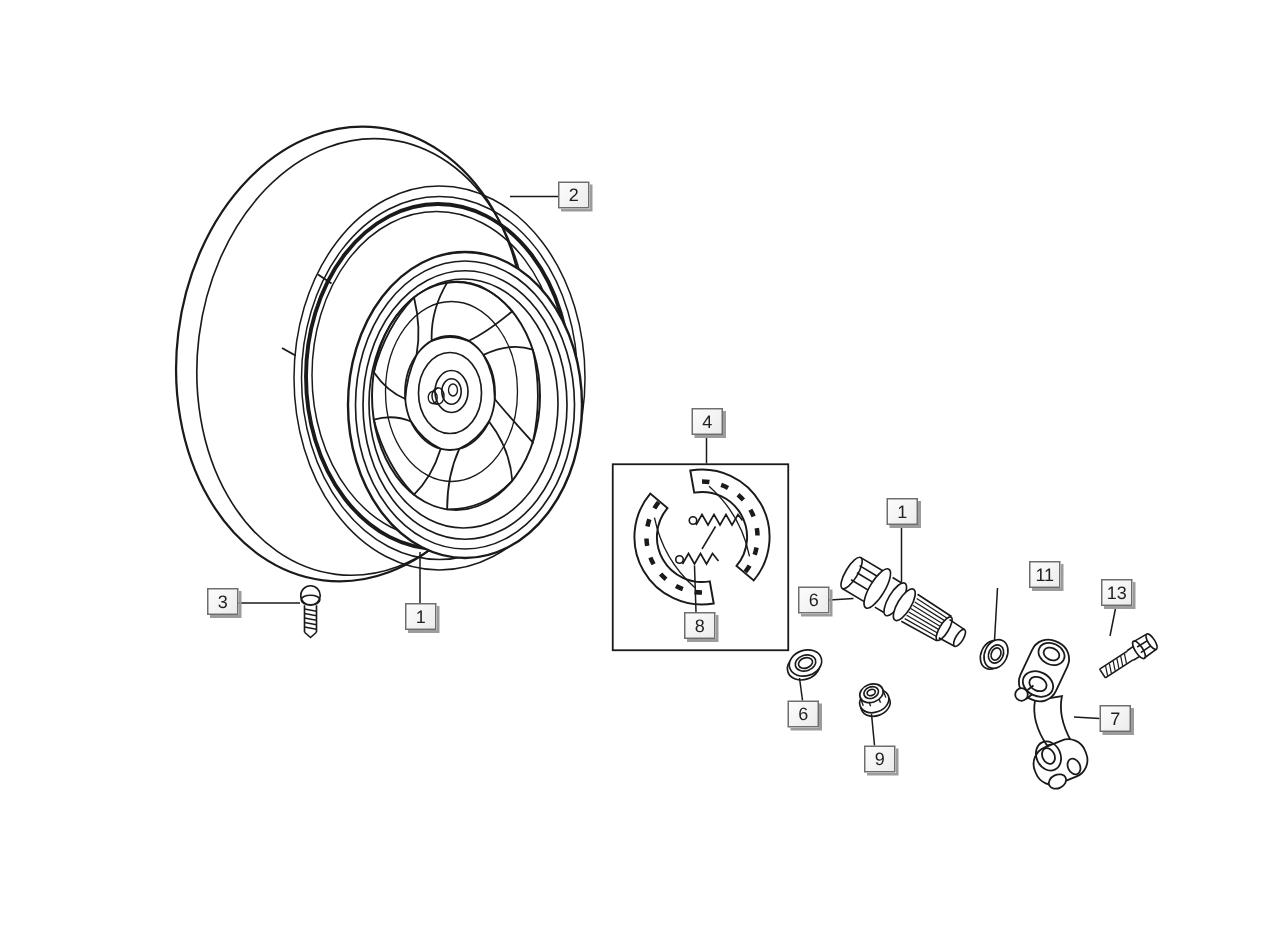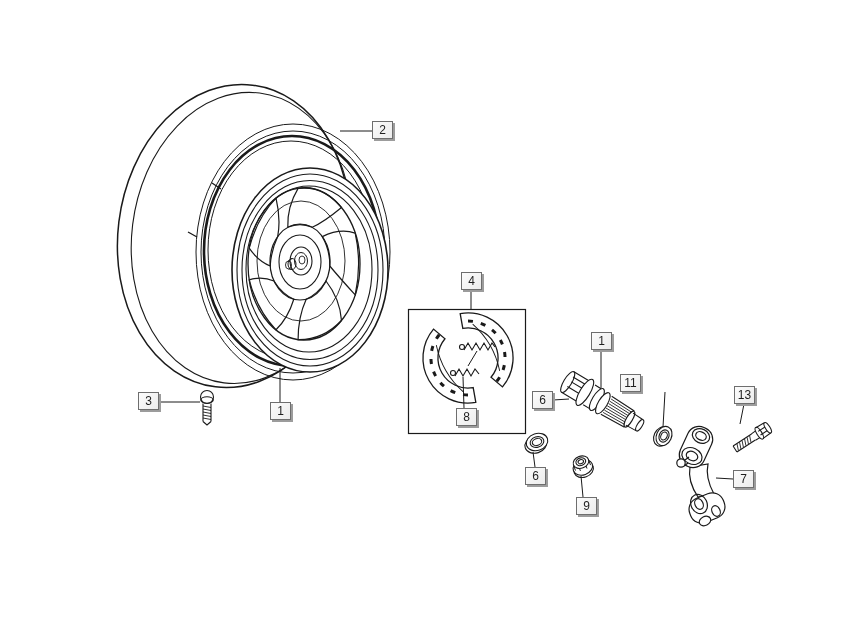--- a/index.html
+++ b/index.html
@@ -180,17 +180,17 @@
   <div id="callout-layer">
       <div class="callout" style="left: 270px; top: 402px;">1</div>
       <div class="callout" style="left: 372px; top: 121px;">2</div>
       <div class="callout" style="left: 138px; top: 392px;">3</div>
       <div class="callout" style="left: 461px; top: 272px;">4</div>
       <div class="callout" style="left: 532px; top: 391px;">6</div>
       <div class="callout" style="left: 733px; top: 470px;">7</div>
       <div class="callout" style="left: 456px; top: 408px;">8</div>
       <div class="callout" style="left: 576px; top: 497px;">9</div>
       <div class="callout" style="left: 525px; top: 467px;">6</div>
-      <div class="callout" style="left: 620px; top: 374px;">11</div>
+      <div class="callout" style="left: 686px; top: 374px;">11</div>
       <div class="callout" style="left: 591px; top: 332px;">1</div>
       <div class="callout" style="left: 734px; top: 386px;">13</div>
     </div>
 </div>
 
 </body></html>

